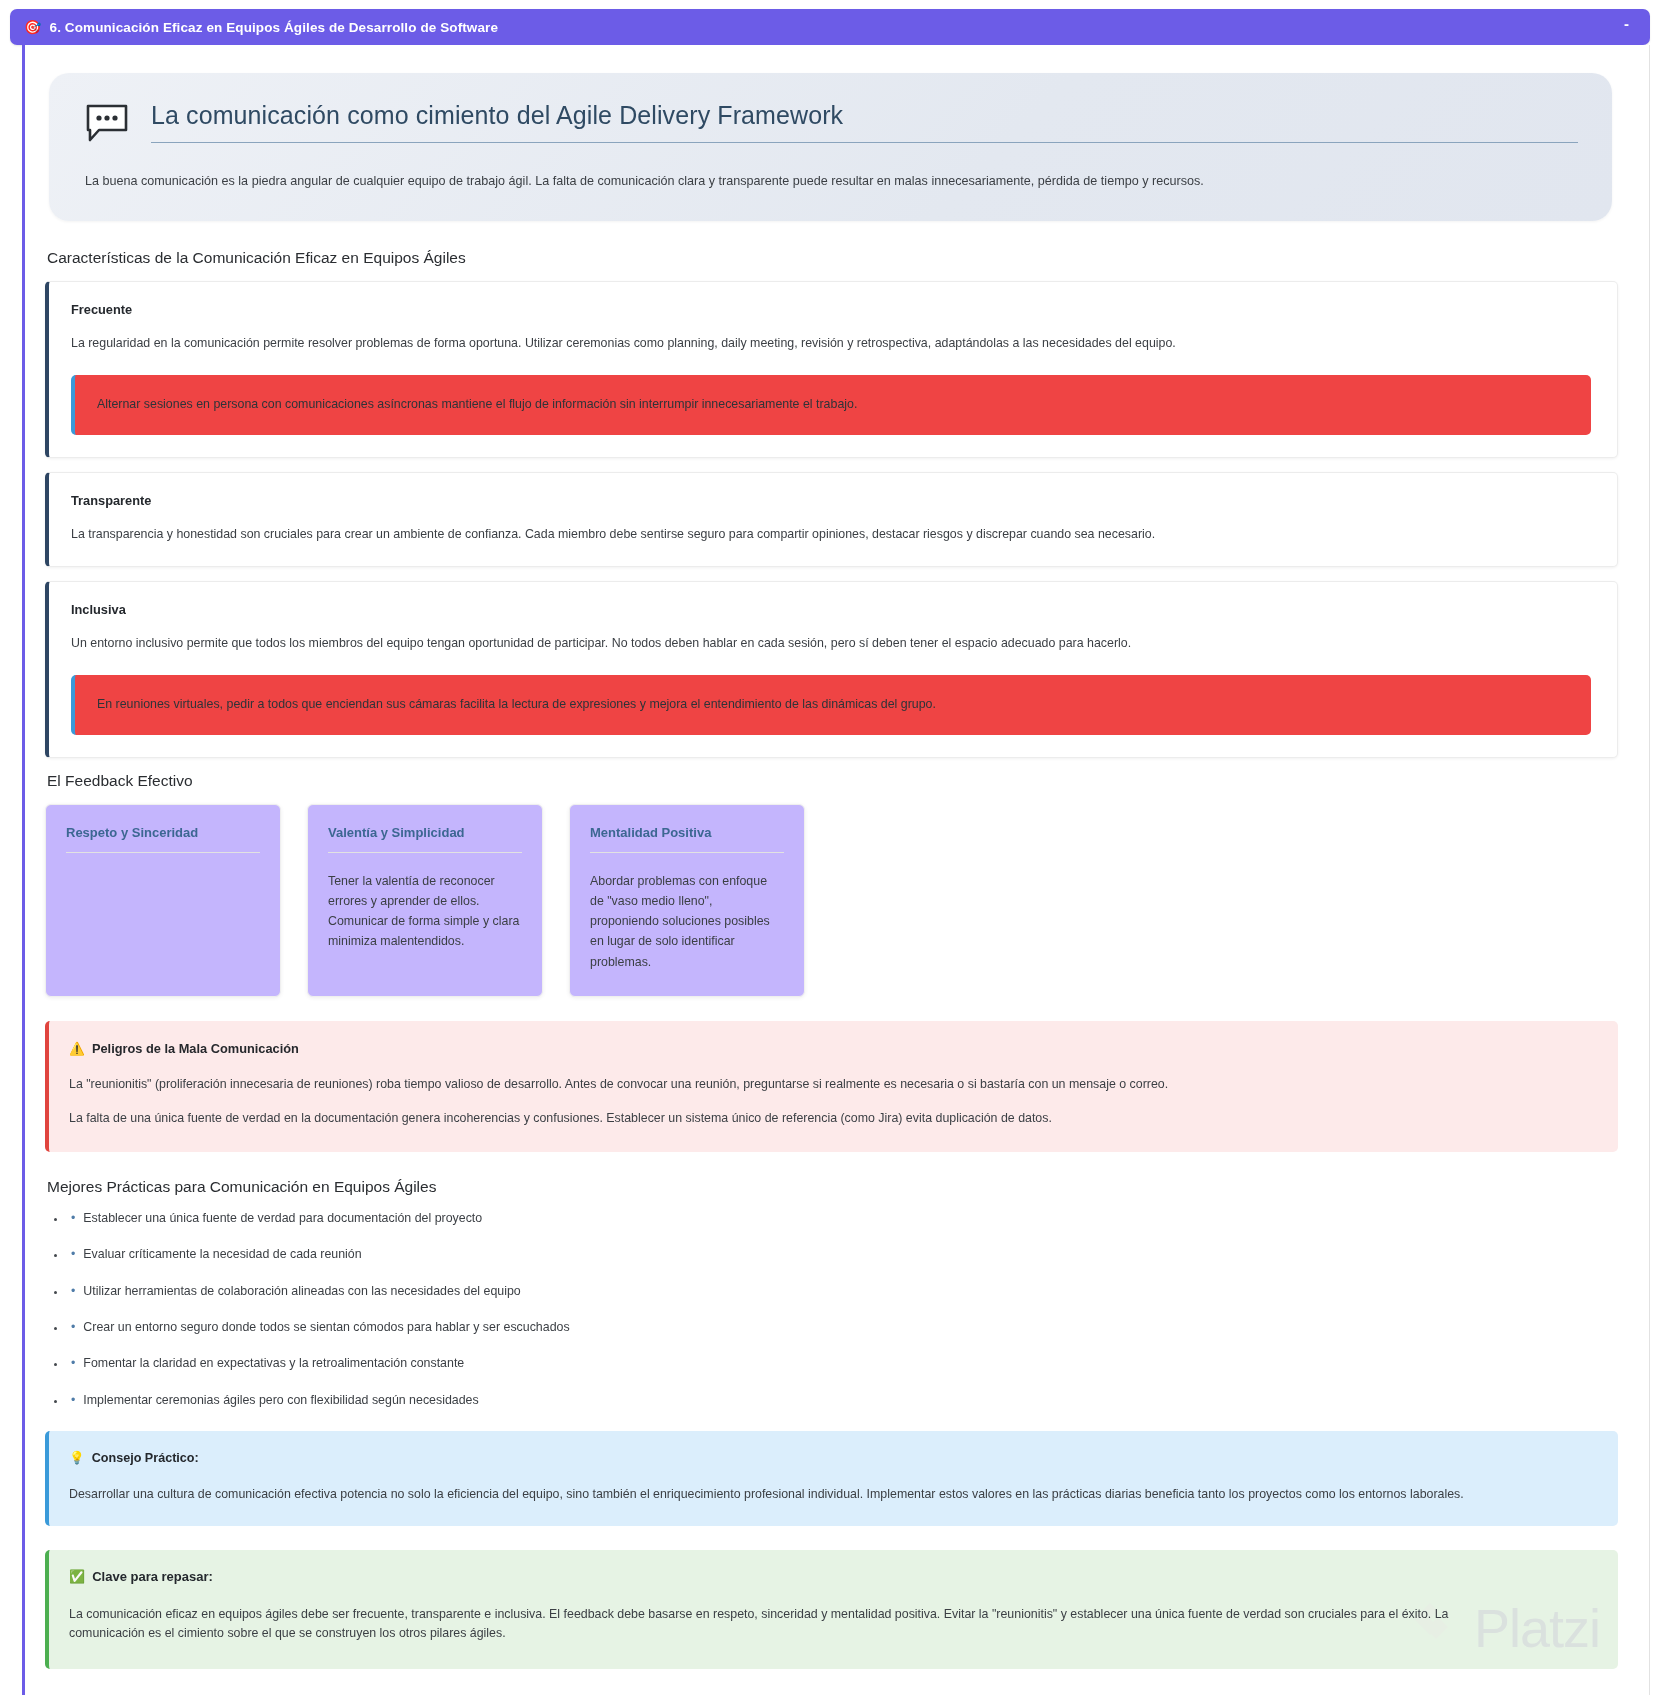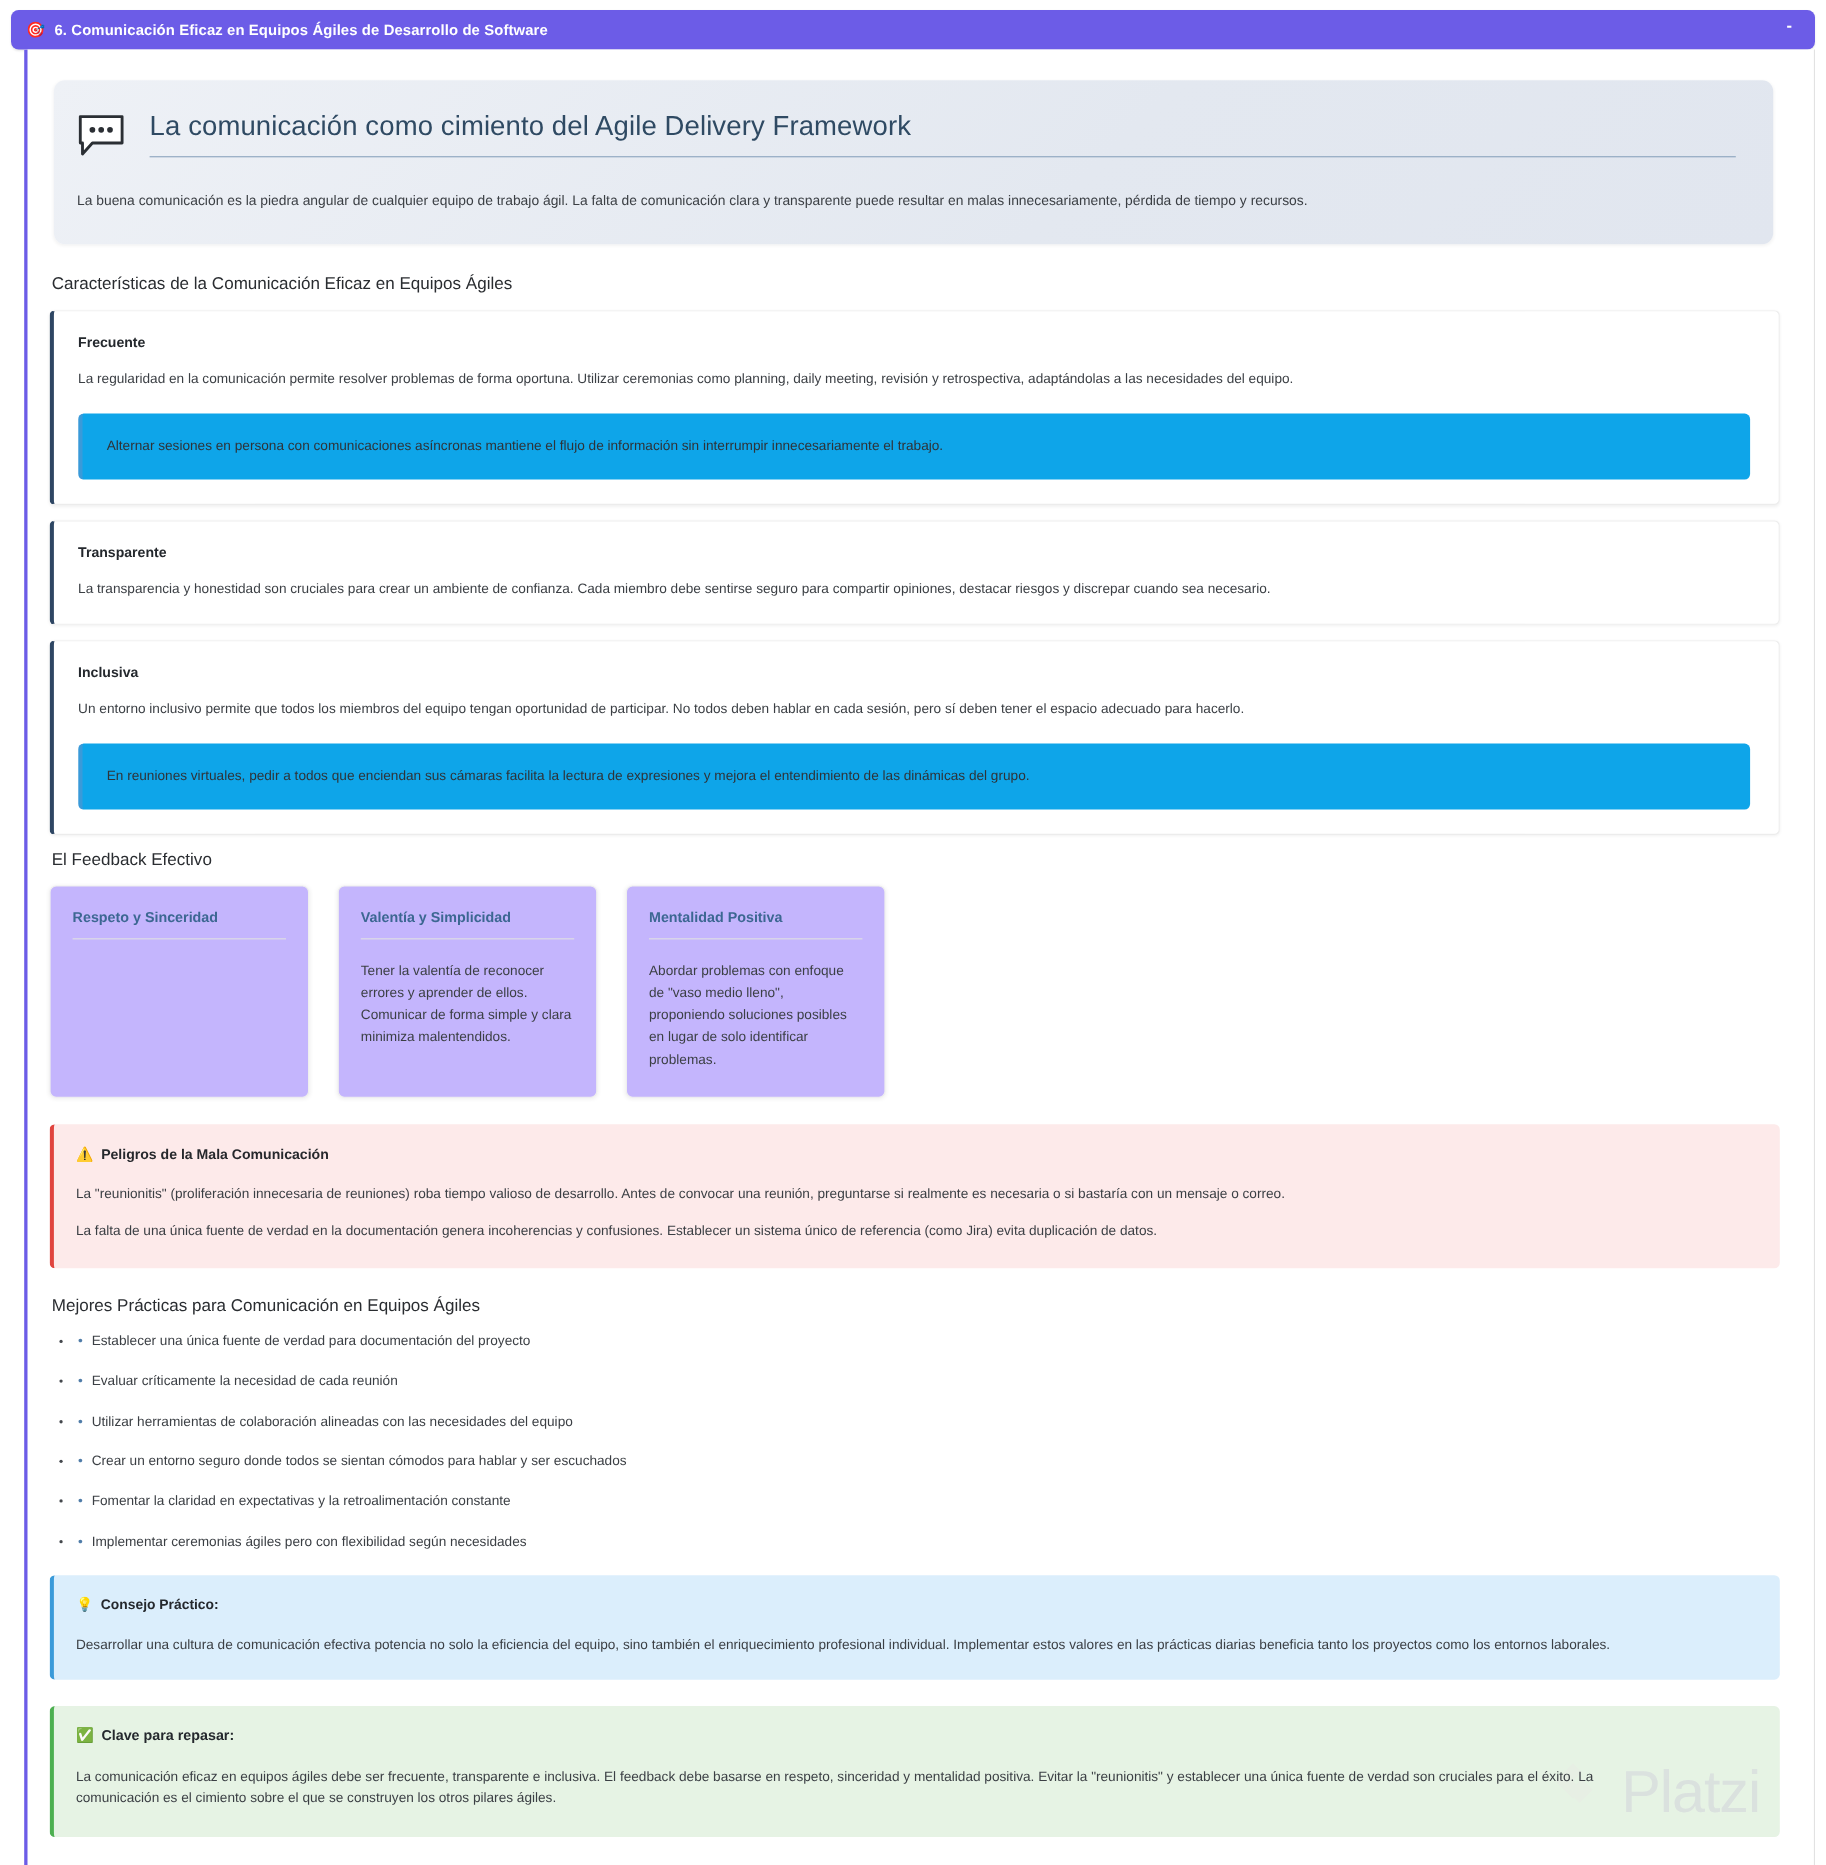--- a/index.html
+++ b/index.html
@@ -70,22 +70,22 @@
   }
   .right-rule {
     position: absolute;
     top: 0; right: 0; width: 1px; height: 100%;
     background: #e2e2e2;
   }
 
   
   .hero {
     background: linear-gradient(135deg, #eef1f6 0%, #e3e8f0 60%, #e1e6ef 100%);
-    border-radius: 10px;
-    padding: 26px 34px 30px 21px;
+    border-radius: 20px;
+    padding: 26px 34px 30px 36px;
     margin: 6px 14px 28px 6px;
     box-shadow: 0 1px 3px rgba(0,0,0,.05);
   }
   .hero-head {
     display: flex;
     align-items: flex-start;
     gap: 22px;
   }
   .bubble-icon { flex: 0 0 auto; margin-top: 4px; }
   .hero-title-block { flex: 1 1 auto; padding-top: 2px; }
@@ -129,21 +129,21 @@
     color: #24282d;
     margin-bottom: 18px;
   }
   .char-body {
     font-size: 12.4px;
     color: #3b3f44;
     line-height: 1.45;
   }
   .note-box {
     margin-top: 22px;
-    background: #0ea5e9;
+    background: #ef4444;
     border-left: 4px solid #3a9ad9;
     border-radius: 5px;
     padding: 21px 22px;
     font-size: 12.4px;
     color: #2f3338;
     line-height: 1.45;
   }
 
   
   .feedback-row {

